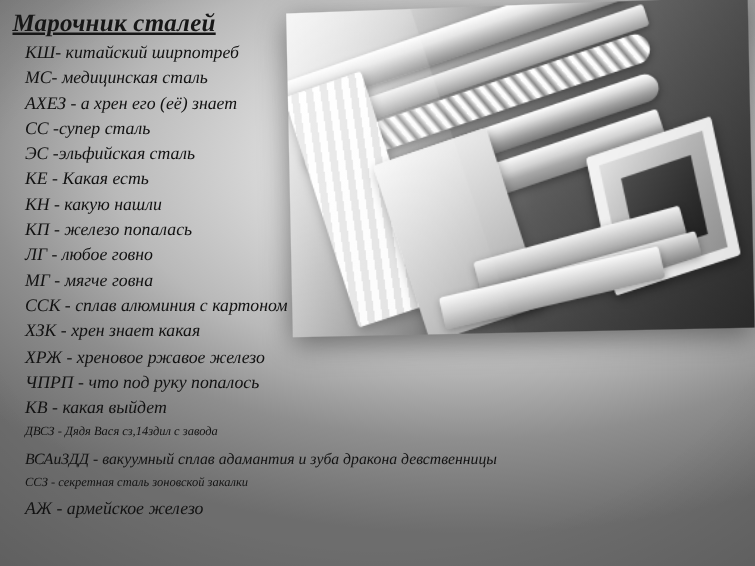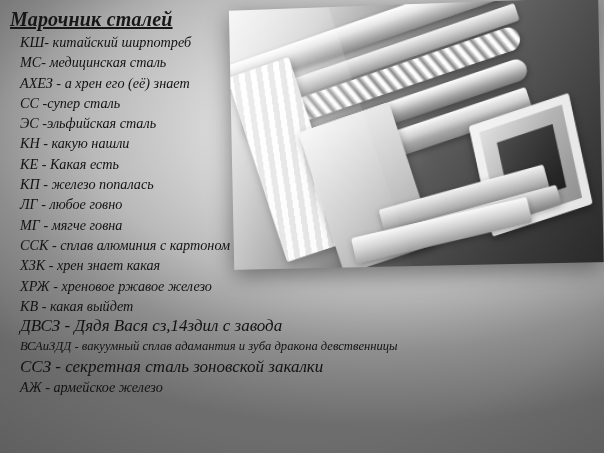--- a/index.html
+++ b/index.html
@@ -43,21 +43,21 @@
     white-space: nowrap;
   }
   .line {
     font-style: italic;
     font-size: 14.2px;
     line-height: 20.3px;
     color: #121212;
     white-space: nowrap;
     margin-left: 12px;
   }
-  .line.long  { font-size: 17px; }
+  .line.long  { font-size: 10px; }
   .line.long2 { font-size: 12.6px; }
 
   
   .photo-wrap {
     position: absolute;
     left: 232px;
     top: 4px;
     width: 370px;
     height: 262px;
     z-index: 3;
@@ -215,28 +215,29 @@
   </div>
   <div class="reflection"></div>
 
   <div class="text-col">
     <div class="title">Марочник сталей</div>
     <div class="line">КШ- китайский ширпотреб</div>
     <div class="line">МС- медицинская сталь</div>
     <div class="line">АХЕЗ - а хрен его (её) знает</div>
     <div class="line">СС -супер сталь</div>
     <div class="line">ЭС -эльфийская сталь</div>
+    <div class="line">КЕ - Какая есть</div>
     <div class="line">КН - какую нашли</div>
-    <div class="line">КЕ - Какая есть</div>
     <div class="line">КП - железо попалась</div>
     <div class="line">ЛГ - любое говно</div>
     <div class="line">МГ - мягче говна</div>
     <div class="line">ССК - сплав алюминия с картоном</div>
     <div class="line">ХЗК - хрен знает какая</div>
     <div class="line">ХРЖ - хреновое ржавое железо</div>
+    <div class="line">ЧПРП - что под руку попалось</div>
     <div class="line">КВ - какая выйдет</div>
     <div class="line long">ДВСЗ - Дядя Вася сз,14здил с завода</div>
     <div class="line long2">ВСАиЗДД - вакуумный сплав адамантия и зуба дракона девственницы</div>
     <div class="line long">ССЗ -  секретная сталь зоновской закалки</div>
     <div class="line">АЖ - армейское железо</div>
   </div>
 
 </div>
 
 </body></html>

